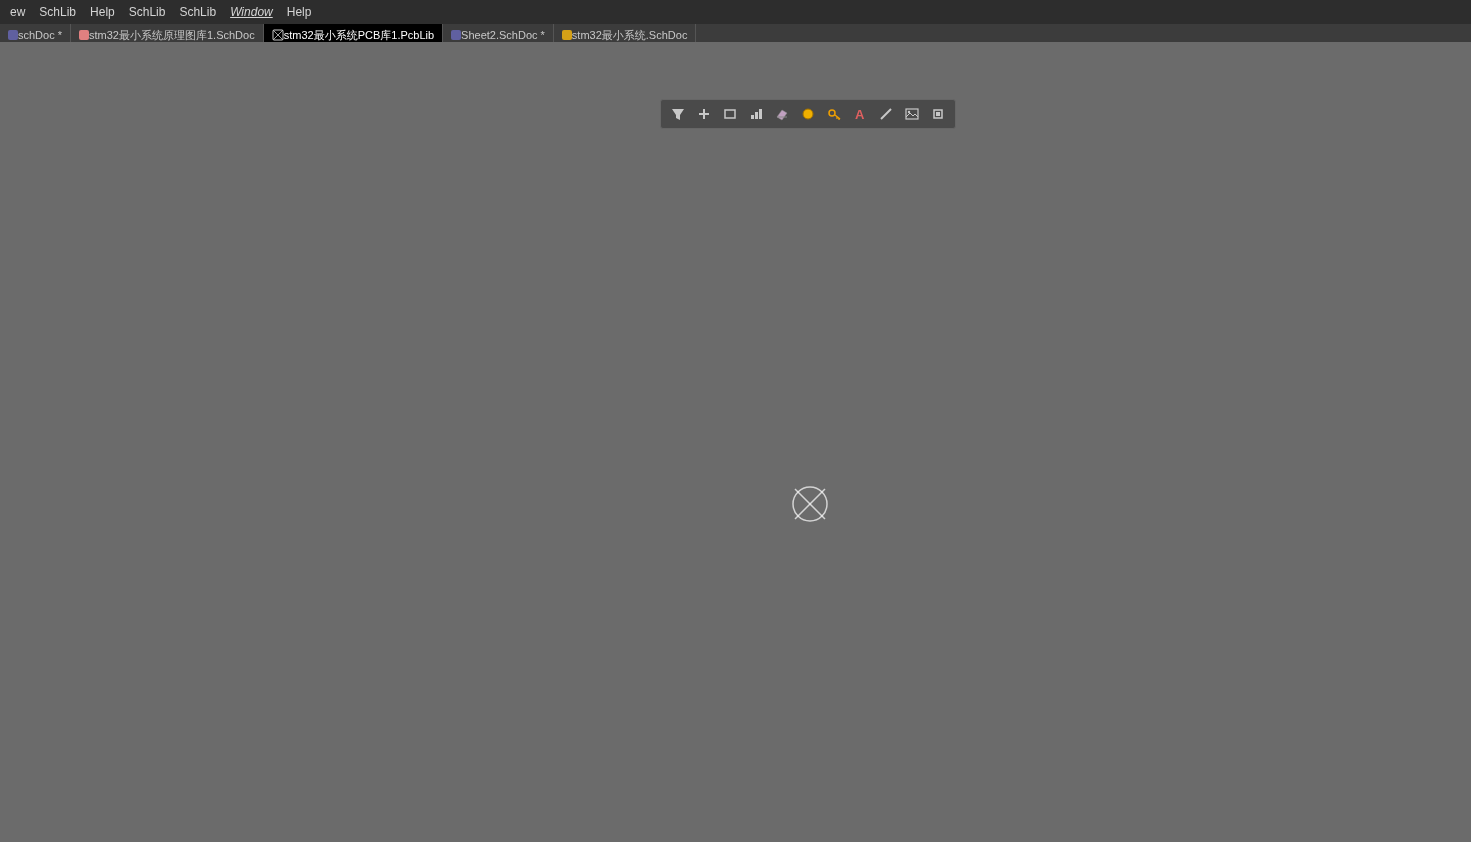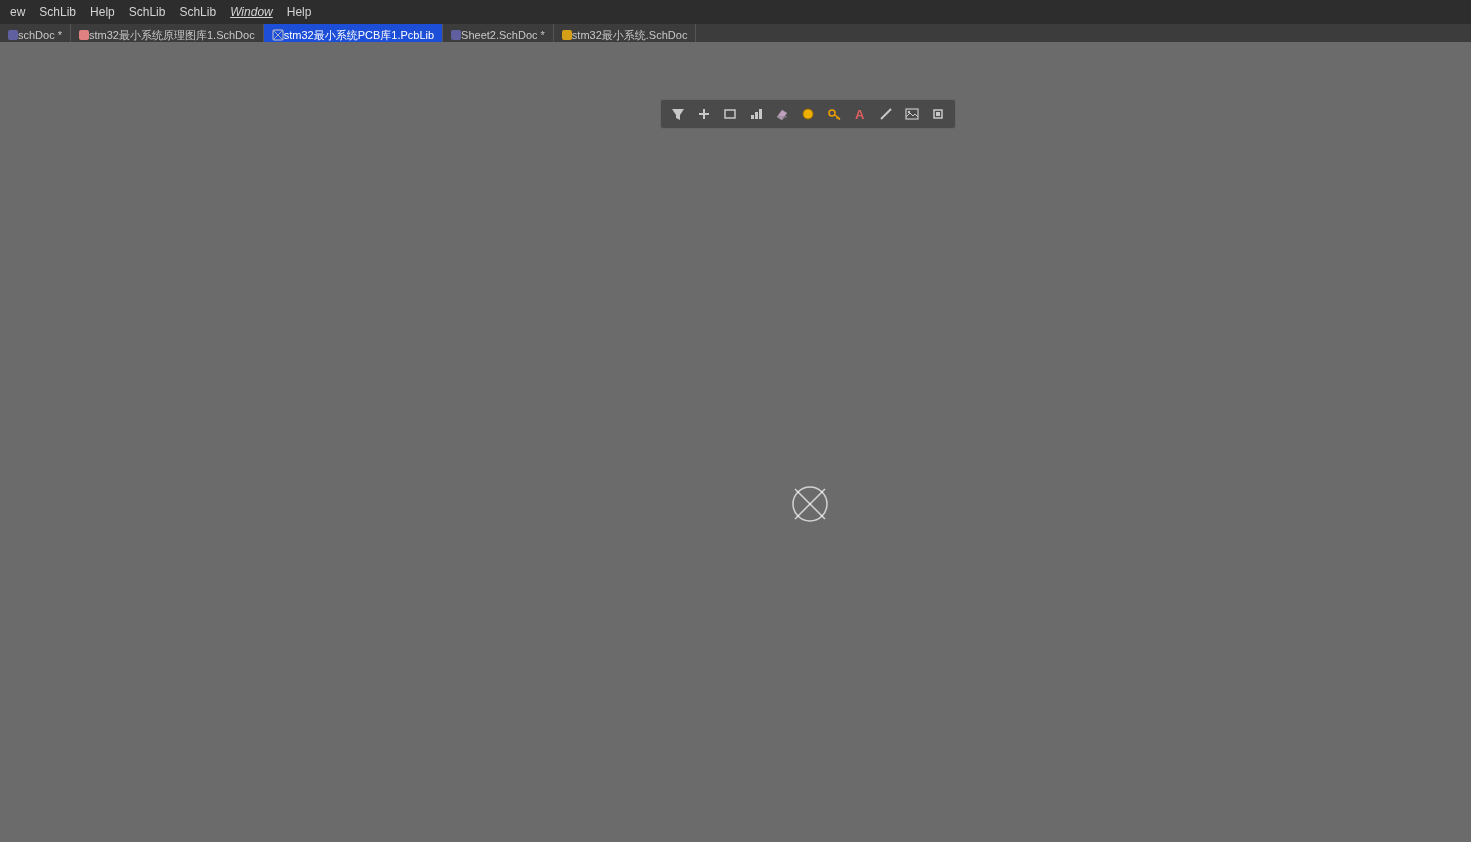--- a/index.html
+++ b/index.html
@@ -57,21 +57,21 @@
       padding: 0 8px;
       font-size: 11px;
       color: #c8c8c8;
       border-right: 1px solid #555;
       cursor: pointer;
       white-space: nowrap;
       min-width: 0;
     }
 
     .tab.active {
-      background: #1d4ed8;
+      background: #000000;
       color: #ffffff;
     }
 
     
     .toolbar {
       position: absolute;
       top: 57px;
       left: 660px;
       background: #4a4a4a;
       border: 1px solid #666;

